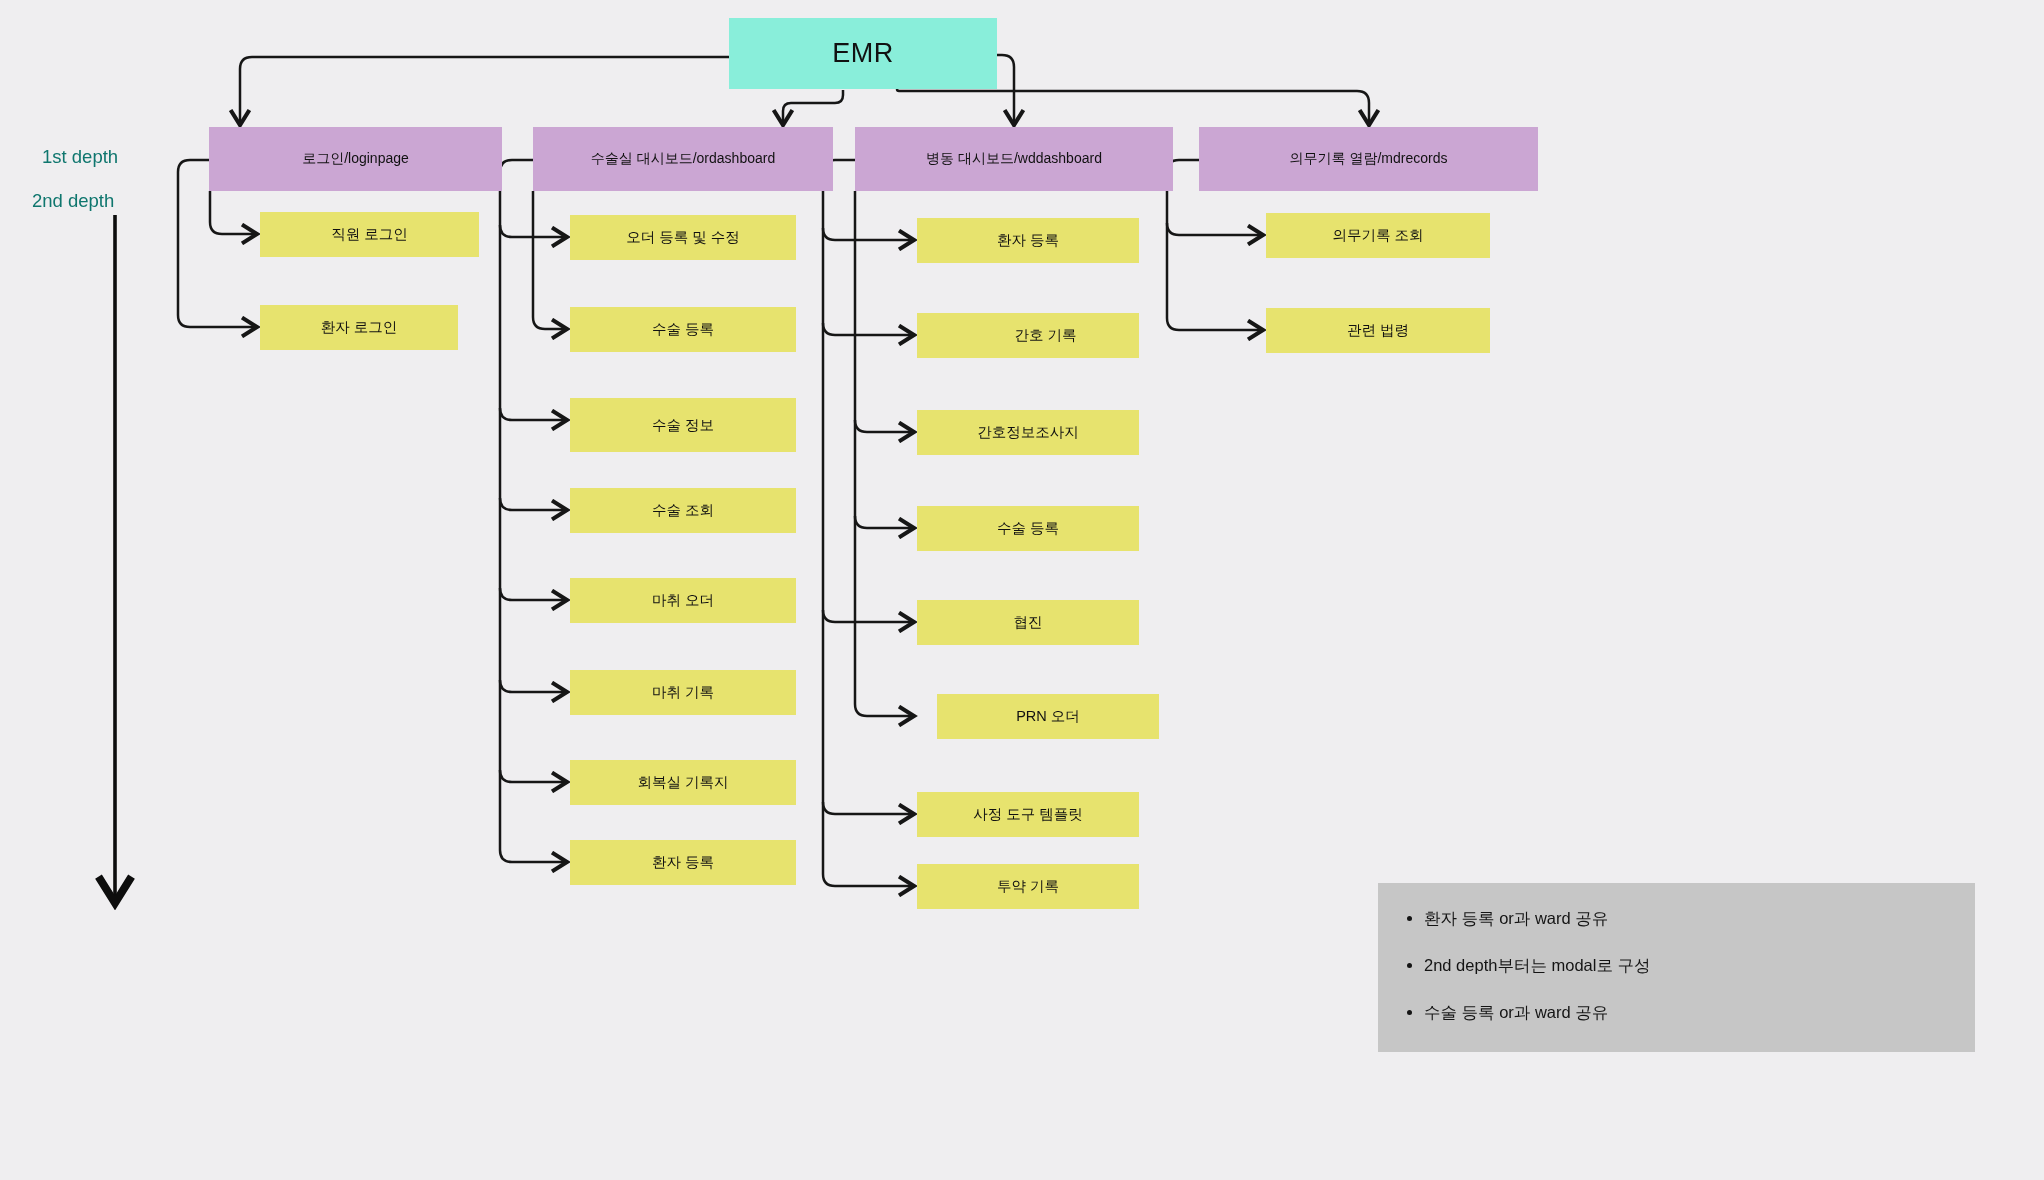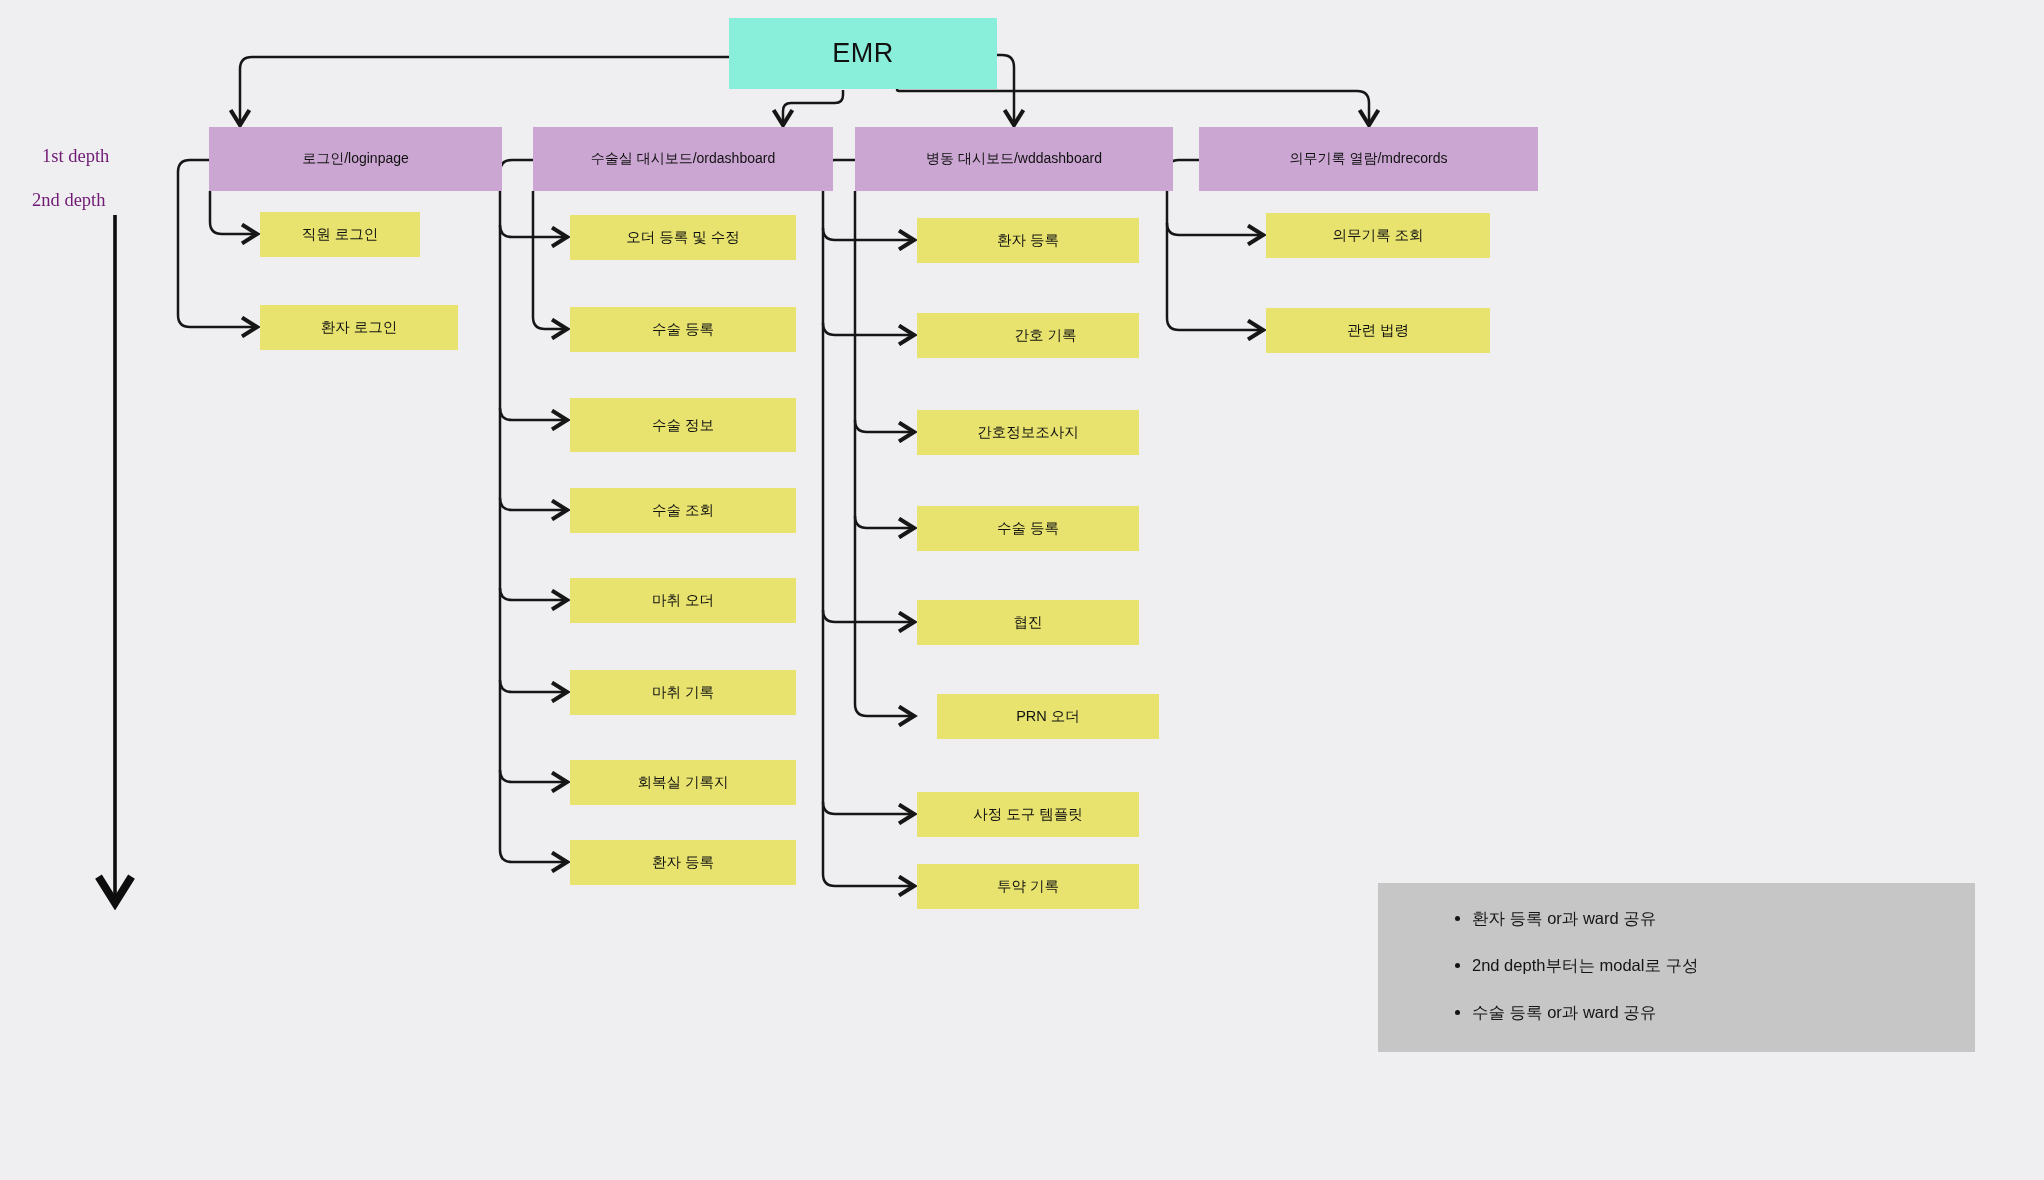--- a/index.html
+++ b/index.html
@@ -7,23 +7,23 @@
   .canvas{
     position:relative;width:2044px;height:1180px;background:#efeef0;overflow:hidden;
     font-family:"Liberation Sans","DejaVu Sans",sans-serif;color:#111;
   }
   .wires{position:absolute;left:0;top:0;width:2044px;height:1180px;}
   .node{position:absolute;display:flex;align-items:center;justify-content:center;text-align:center;}
   .root{background:#89eeda;font-size:27px;font-weight:500;letter-spacing:.5px;}
   .page{background:#cba6d3;flex-direction:row;font-size:14px;line-height:1.55;text-align:center;}
   .page .path{font-size:14px;}
   .leaf{background:#e7e36e;font-size:14.5px;}
-  .depth-label{position:absolute;font-size:18.5px;color:#701a75;white-space:nowrap;font-family:Liberation Serif, serif;}
+  .depth-label{position:absolute;font-size:18.5px;color:#0f766e;white-space:nowrap;}
   .notes{
-    position:absolute;left:1378px;top:883px;width:597px;height:169px;background:#c6c6c6;padding-left:48px;
+    position:absolute;left:1378px;top:883px;width:597px;height:169px;background:#c6c6c6;
   }
   .notes ul{margin:0;padding:25px 20px 0 46px;}
   .notes li{font-size:16.5px;margin-bottom:25px;color:#141414;}
 </style>
 </head>
 <body>
 
 <div class="canvas">
 
   <svg class="wires" viewBox="0 0 2044 1180">
@@ -89,21 +89,21 @@
   </div>
   <div class="node page" style="left:855px;top:127px;width:318px;height:64px;">
     <span>병동 대시보드</span>
     <span class="path">/wddashboard</span>
   </div>
   <div class="node page" style="left:1199px;top:127px;width:339px;height:64px;">
     <span>의무기록 열람</span>
     <span class="path">/mdrecords</span>
   </div>
 
-  <div class="node leaf" style="left:260px;top:212px;width:160px;height:45px;">직원 로그인</div>
+  <div class="node leaf" style="left:260px;top:212px;width:219px;height:45px;">직원 로그인</div>
   <div class="node leaf" style="left:260px;top:305px;width:198px;height:45px;">환자 로그인</div>
 
   <div class="node leaf" style="left:570px;top:215px;width:226px;height:45px;">오더 등록 및 수정</div>
   <div class="node leaf" style="left:570px;top:307px;width:226px;height:45px;">수술 등록</div>
   <div class="node leaf" style="left:570px;top:398px;width:226px;height:54px;">수술 정보</div>
   <div class="node leaf" style="left:570px;top:488px;width:226px;height:45px;">수술 조회</div>
   <div class="node leaf" style="left:570px;top:578px;width:226px;height:45px;">마취 오더</div>
   <div class="node leaf" style="left:570px;top:670px;width:226px;height:45px;">마취 기록</div>
   <div class="node leaf" style="left:570px;top:760px;width:226px;height:45px;">회복실 기록지</div>
   <div class="node leaf" style="left:570px;top:840px;width:226px;height:45px;">환자 등록</div>

